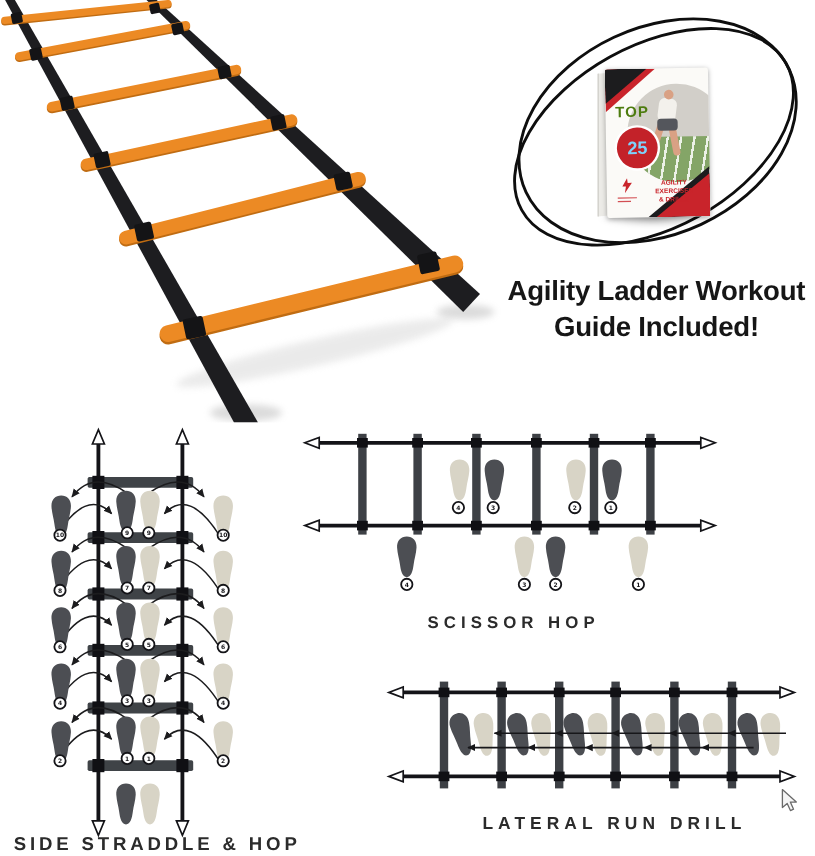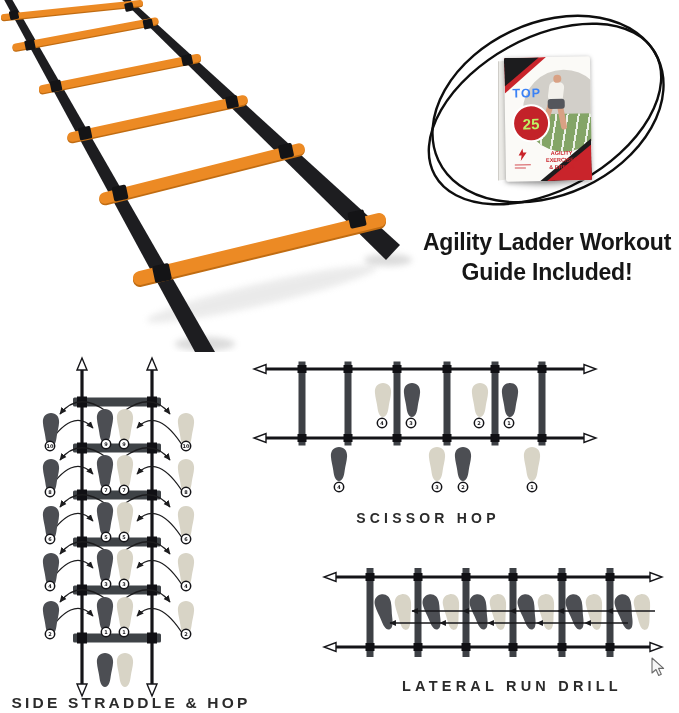--- a/index.html
+++ b/index.html
@@ -36,23 +36,23 @@
           background:#d2cfc9;overflow:hidden;}
   .ph-grass{position:absolute;left:0;bottom:0;width:100%;height:46%;background:#84a567;}
   .ph-lines{position:absolute;left:-10px;bottom:0;width:120%;height:46%;
           background:repeating-linear-gradient(100deg,rgba(255,255,255,0) 0 9px,rgba(255,255,255,.85) 9px 11px);}
   .p-shirt{position:absolute;left:26px;top:12px;width:15px;height:20px;background:#f3f1ec;border-radius:5px;transform:rotate(8deg);}
   .p-head{position:absolute;left:31px;top:5px;width:8px;height:8px;background:#d9a184;border-radius:50%;}
   .p-leg1{position:absolute;left:22px;top:31px;width:6px;height:26px;background:#d9a184;border-radius:3px;transform:rotate(18deg);}
   .p-leg2{position:absolute;left:36px;top:32px;width:6px;height:28px;background:#d9a184;border-radius:3px;transform:rotate(-10deg);}
   .p-shorts{position:absolute;left:25px;top:29px;width:17px;height:10px;background:#54565c;border-radius:3px;}
   .bk-top-label{position:absolute;left:8px;top:29px;font:800 12.5px "Liberation Sans",sans-serif;
-          color:#3b82f6;letter-spacing:1px;}
+          color:#4d7c0f;letter-spacing:1px;}
   .bk-num{position:absolute;left:9px;top:49px;width:34px;height:34px;background:#c32229;border-radius:50%;
-          display:flex;align-items:center;justify-content:center;color:#bef264;
+          display:flex;align-items:center;justify-content:center;color:#7dd3fc;
           font:800 15px "Liberation Sans",sans-serif;box-shadow:0 0 0 2px #fff;}
   .bk-sub{position:absolute;left:30px;top:93px;width:52px;text-align:center;color:#c9242b;
           font:700 5.5px "Liberation Sans",sans-serif;line-height:7px;}
   .bk-bolt{position:absolute;left:12px;top:91px;}
   .bk-brand{position:absolute;left:9px;top:105px;}
   .bk-brand div{width:16px;height:1.5px;background:#c9242b;margin:1.5px 0;opacity:.8;}
   .bk-brand div:last-child{width:11px;}
   
   #caption{position:absolute;left:400px;top:227px;width:294px;text-align:center;
            font-weight:700;font-size:23px;line-height:30px;color:#161616;letter-spacing:-.2px;}

